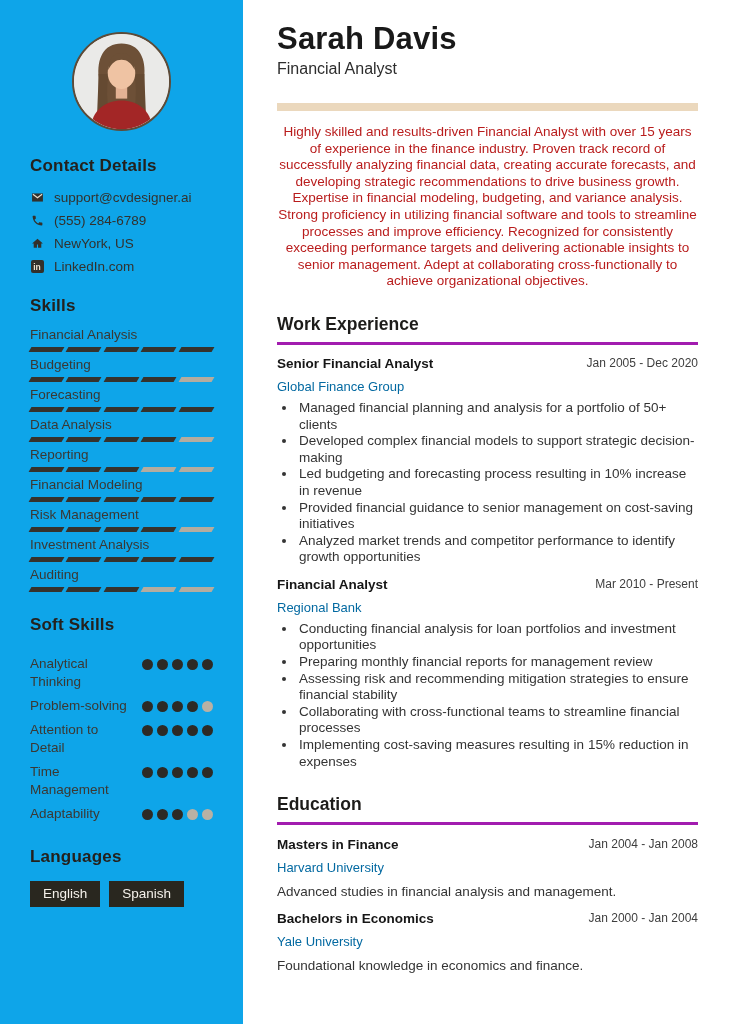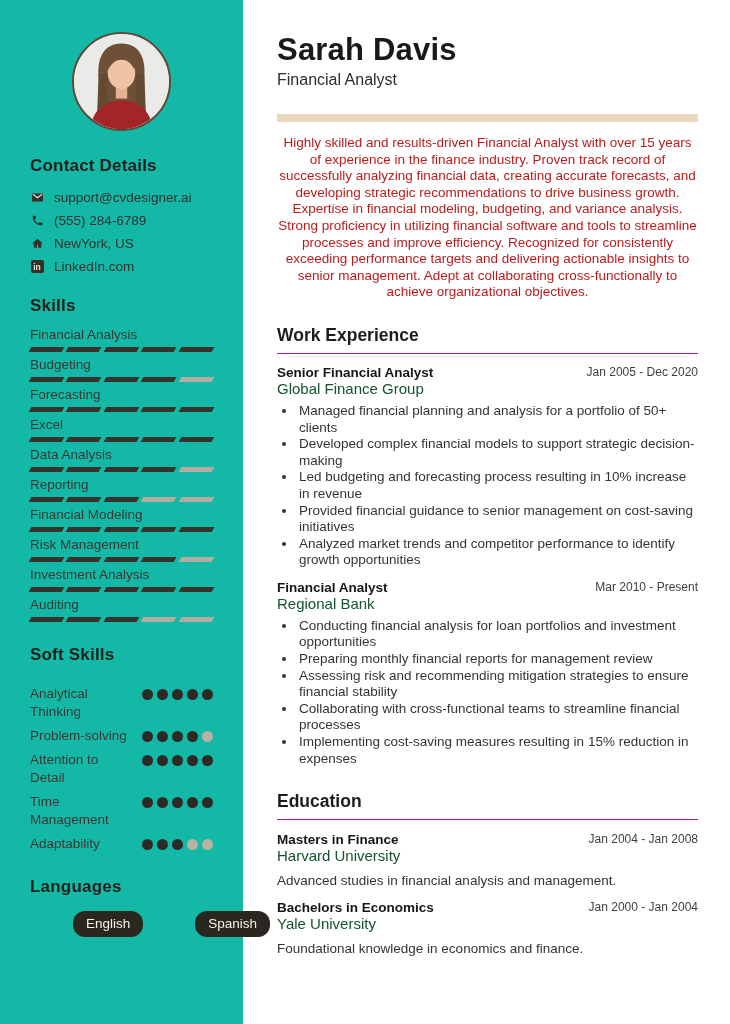--- a/index.html
+++ b/index.html
@@ -1,21 +1,21 @@
 <!DOCTYPE html>
 <html><head>
 <meta charset="utf-8">
 <style>
   * { margin:0; padding:0; box-sizing:border-box; }
   html,body { width:730px; height:1024px; }
   body { font-family:"Liberation Sans", sans-serif; background:#ffffff; color:#333; overflow:hidden; }
   .page { position:relative; width:730px; height:1024px; display:flex; background:#ffffff; }
 
   
-  .sidebar { width:243px; min-width:243px; height:1024px; background:#14b8a6; padding:32px 30px 0 30px; }
+  .sidebar { width:243px; min-width:243px; height:1024px; background:#0ea5e9; padding:32px 30px 0 30px; }
   .photo-wrap { width:99px; height:99px; margin:0 auto; border-radius:50%; border:2px solid #5d4b38; overflow:hidden; background:#eaeae8; }
   .photo-wrap svg { display:block; width:100%; height:100%; }
   .side-h { font-size:17px; font-weight:bold; color:#24211d; letter-spacing:.2px; }
   .contact-title { margin-top:25px; }
   .contact-list { list-style:none; margin-top:14px; }
   .contact-list li { display:flex; align-items:center; gap:10px; margin-bottom:8px; }
   .cicon { width:14px; height:14px; display:inline-flex; align-items:center; justify-content:center; flex:0 0 14px; }
   .cicon svg { width:13px; height:13px; }
   .li-badge { width:13px; height:13px; background:#33302b; border-radius:2px; color:#ece1d0; font-size:8.5px; font-weight:bold; display:flex; align-items:center; justify-content:center; }
   .contact-text { font-size:13.5px; color:#33312d; }
@@ -33,36 +33,36 @@
   .soft-list { margin-top:20px; }
   .soft-row { display:flex; justify-content:space-between; align-items:flex-start; margin-bottom:6px; }
   .soft-name { font-size:13.5px; line-height:18px; color:#3b3833; width:106px; }
   .dots { display:flex; gap:4px; padding-top:4px; }
   .dots .dot { width:11px; height:11px; border-radius:50%; }
   .dot.on  { background:#2d2a25; }
   .dot.off { background:#b9b1a4; }
 
   .lang-title { margin-top:24px; }
   .pill-row { margin-top:14px; display:flex; gap:9px; }
-  .pill { background:#29271f; color:#f5f1ea; font-size:13.5px; padding:5px 13px; border-radius:12px; line-height:16px;margin-left:43px; }
+  .pill { background:#29271f; color:#f5f1ea; font-size:13.5px; padding:5px 13px; border-radius:0; line-height:16px; }
 
   
-  .main { flex:1; padding:33px 32px 0 34px; }
+  .main { flex:1; padding:22px 32px 0 34px; }
   .name { font-size:31px; line-height:34px; font-weight:bold; color:#191919; letter-spacing:.2px; }
   .job-sub { font-size:16px; color:#2d2d2d; margin-top:4px; }
   .accent-bar { height:8px; background:#ebd8bd; margin-top:25px; }
   .summary { margin-top:13px; font-size:13.5px; line-height:16.6px; color:#b91c1c;text-align:center; }
 
   .section { margin-top:24px; }
-  .section-h { font-size:17.5px; font-weight:bold; color:#1d1c1a; padding-bottom:7px; border-bottom:1px solid #a21caf; }
+  .section-h { font-size:17.5px; font-weight:bold; color:#1d1c1a; padding-bottom:7px; border-bottom:3px solid #a21caf; }
   .entry { margin-top:11px; }
   .entry-row { display:flex; justify-content:space-between; align-items:flex-start; }
   .entry-title { font-size:13.5px; font-weight:bold; color:#161616; }
   .entry-dates { font-size:12px; color:#3e3e3e; }
-  .entry-org { font-size:15px; color:#14532d; margin-top:0; }
+  .entry-org { font-size:13px; color:#0369a1; margin-top:8px; }
   .bullets { margin:6px 0 0 20px; }
   .bullets li { font-size:13.5px; line-height:16.6px; color:#343434; padding-left:2px; }
   .edu-desc { font-size:13.5px; color:#343434; margin-top:9px; }
   .edu-entry { margin-top:12px; }
 </style>
 </head>
 <body>
 
 <div class="page">
 
@@ -142,30 +142,20 @@
         <div class="skill-name">Forecasting</div>
         <div class="skill-bar">
             <span class="seg on"></span>
             <span class="seg on"></span>
             <span class="seg on"></span>
             <span class="seg on"></span>
             <span class="seg on"></span>
           </div>
       </div>
       <div class="skill">
-        <div class="skill-name">Excel</div>
-        <div class="skill-bar">
-            <span class="seg on"></span>
-            <span class="seg on"></span>
-            <span class="seg on"></span>
-            <span class="seg on"></span>
-            <span class="seg on"></span>
-          </div>
-      </div>
-      <div class="skill">
         <div class="skill-name">Data Analysis</div>
         <div class="skill-bar">
             <span class="seg on"></span>
             <span class="seg on"></span>
             <span class="seg on"></span>
             <span class="seg on"></span>
             <span class="seg off"></span>
           </div>
       </div>
       <div class="skill">

